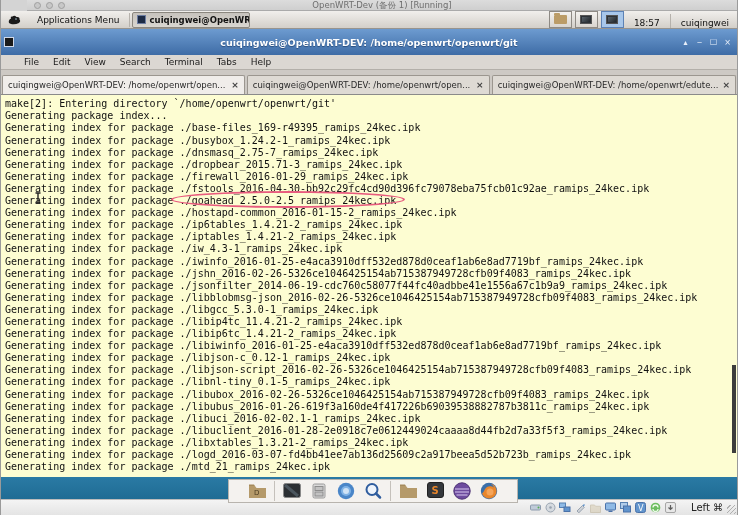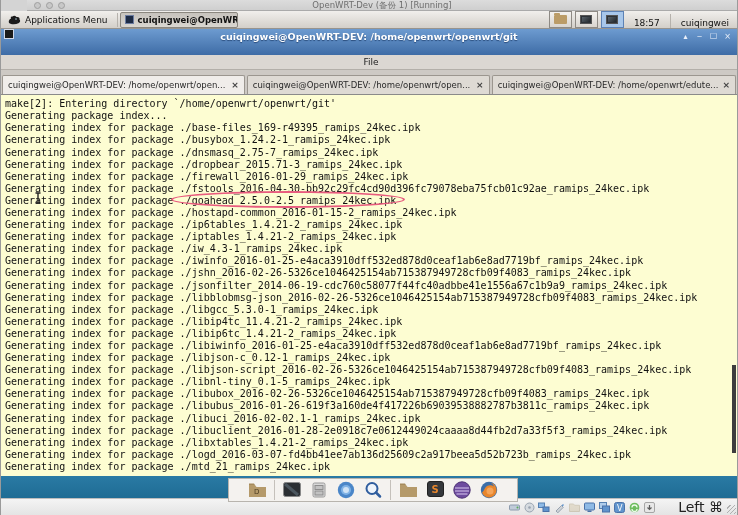--- a/index.html
+++ b/index.html
@@ -11,51 +11,51 @@
   
   .mac-titlebar { height:13px; background:linear-gradient(#dcdcdc,#cfcfcf);
                   border-bottom:1px solid #aaa; display:flex; align-items:center; position:relative;margin-left:26px; }
   .mac-dots { display:flex; gap:5px; margin-left:7px; }
   .mac-dot { width:7px; height:7px; border-radius:50%; background:#c8c8c8; border:1px solid #9f9f9f; }
   .mac-title { position:absolute; left:0; right:0; text-align:center; font-size:8.5px; color:#6e6e6e; line-height:13px; }
 
   
   .xfce-panel { height:19px; background:linear-gradient(#f1efec,#d3cfc9);
                 border-bottom:1px solid #98948e; display:flex; align-items:center; font-size:9px; color:#111; }
-  .apps-menu { display:flex; align-items:center; gap:4px; padding:0 7px; height:100%; }
+  .apps-menu { display:flex; align-items:center; gap:16px; padding:0 7px; height:100%; }
   .xfce-logo { width:13px; height:10px; }
   .panel-sep { width:1px; height:14px; background:#b6b2ac; margin:0 2px; }
   .task-button { display:flex; align-items:center; gap:4px; height:16px; width:118px;
                  background:linear-gradient(#c7c3bd,#d9d6d0); border:1px solid #8b877f;
                  border-radius:2px; padding:0 4px; font-size:8.5px; font-weight:bold;
                  white-space:nowrap; overflow:hidden; }
   .task-icon { width:9px; height:9px; background:#1d2b45; border:1px solid #6d7da0; flex:0 0 auto; }
   .panel-right { margin-left:auto; display:flex; align-items:flex-end; height:100%; }
   .launcher { width:23px; height:17px; border:1px solid #8e8a84; background:linear-gradient(#f4f2ef,#d9d5cf);
               margin-left:3px; display:flex; align-items:center; justify-content:center; }
   .launcher.active { background:#a8c7ea; border-color:#5d82b5; }
   .mini-folder2 { width:13px; height:9px; background:#bb9c67; border-radius:1px; position:relative; }
   .mini-folder2::before { content:""; position:absolute; top:-2px; left:0; width:6px; height:2px; background:#bb9c67; border-radius:1px 1px 0 0; }
   .mini-display { width:12px; height:9px; background:#2e3338; border:1px solid #555; position:relative; }
   .mini-display::after { content:""; position:absolute; inset:1px; background:linear-gradient(135deg,#5a646c,#23282c); }
   .clock { padding:0 8px 0 10px; font-size:9px; }
   .user-name { padding:0 8px; font-size:9px; }
 
   
   .term-titlebar { height:30px; background:linear-gradient(#6d9bd0,#3e6ca6); display:flex;
-                   position:relative; }
+                   align-items:center; position:relative; }
   .term-win-icon { width:10px; height:10px; margin-left:3px; background:#1a1a1a; border:1px solid #cfd8e8; z-index:2; }
   .term-title { position:absolute; left:0; right:0; text-align:center; color:#fff; font-weight:bold;
                 font-size:9.5px; line-height:15px; text-shadow:0 1px 1px #2a4d7d; }
   .win-btns { margin-left:auto; display:flex; gap:5px; padding-right:5px; z-index:2; }
   .win-btn { color:#eaf0fa; font-size:8px; line-height:15px; width:9px; text-align:center; }
 
   
   .term-menubar { height:15px; background:#dbd7d2; border-bottom:1px solid #b3afa9;
-                  display:flex; align-items:center; font-size:9px; color:#1a1a1a; padding-left:4px;flex-direction:column; }
+                  display:flex; align-items:center; font-size:9px; color:#1a1a1a; padding-left:16px; }
   .menu-item { padding:0 7px; line-height:15px; }
 
   
   .term-tabbar { height:27px; background:#cdc9c4; display:flex; align-items:flex-end; padding:3px 1px 0 1px; gap:2px; }
   .term-tab { flex:1 1 0; max-width:245px; height:19px; background:#dedad4; border:1px solid #9b968f;
               border-bottom:none; border-radius:2px 2px 0 0; display:flex; align-items:center;
               padding:0 5px; font-size:8.5px; color:#2a2a2a; }
   .term-tab:first-child { background:#f0edea; }
   .tab-label { white-space:nowrap; overflow:hidden; flex:1; }
   .tab-close { font-size:9px; font-weight:bold; color:#444; margin-left:4px; flex:0 0 auto; }
@@ -76,21 +76,21 @@
   .dock { position:absolute; left:227px; top:2px; width:290px; height:24px; background:#f4f2ef;
           border:1px solid #b8b4ae; display:flex; align-items:center; justify-content:center; gap:7px; }
   .dock-sep { width:1px; height:20px; background:#c5c1bb; }
   .dock-ico { width:20px; height:20px; display:flex; align-items:center; justify-content:center; }
 
   
   .vbox-statusbar { height:18px; background:linear-gradient(#f4f4f4,#e4e4e4); border-top:1px solid #bdbdbd;
                     display:flex; align-items:center; justify-content:flex-end; gap:3px; padding-right:14px; }
   .sb-ico { width:12px; height:12px; display:flex; align-items:center; justify-content:center; opacity:.85; }
   .sb-ico.dim { opacity:.35; }
-  .host-key { font-size:14px; color:#222; margin-left:20px; white-space:nowrap; }
+  .host-key { font-size:10px; color:#222; margin-left:12px; white-space:nowrap; }
   .grip { position:absolute; right:1px; bottom:1px; width:9px; height:9px;
           background:repeating-linear-gradient(135deg,transparent 0 2px,#b0b0b0 2px 3px); }
 </style>
 </head>
 <body>
 
 <div class="screen">
 
   <div class="mac-titlebar">
     <div class="mac-dots">
@@ -229,21 +229,21 @@
       <div class="term-line">Generating index for package ./libnl-tiny_0.1-5_ramips_24kec.ipk</div>
 
       <div class="term-line">Generating index for package ./libubox_2016-02-26-5326ce1046425154ab715387949728cfb09f4083_ramips_24kec.ipk</div>
 
       <div class="term-line">Generating index for package ./libubus_2016-01-26-619f3a160de4f417226b69039538882787b3811c_ramips_24kec.ipk</div>
 
       <div class="term-line">Generating index for package ./libuci_2016-02-02.1-1_ramips_24kec.ipk</div>
 
       <div class="term-line">Generating index for package ./libuclient_2016-01-28-2e0918c7e0612449024caaaa8d44fb2d7a33f5f3_ramips_24kec.ipk</div>
 
-      <div class="term-line">Generating index for package ./libxtables_1.4.21-2_ramips_24kec.ipk</div>
+      <div class="term-line">Generating index for package ./libxtables_1.3.21-2_ramips_24kec.ipk</div>
 
       <div class="term-line">Generating index for package ./logd_2016-03-07-fd4bb41ee7ab136d25609c2a917beea5d52b723b_ramips_24kec.ipk</div>
 
       <div class="term-line">Generating index for package ./mtd_21_ramips_24kec.ipk</div>
 
     <div class="annotation-ellipse"></div>
     <svg class="ibeam-cursor" width="8" height="12" viewBox="0 0 8 12">
       <path d="M1.5 1h5M1.5 11h5M4 1v10" stroke="#222" stroke-width="1.4" fill="none"></path>
     </svg>
     <div class="scroll-thumb"></div>

